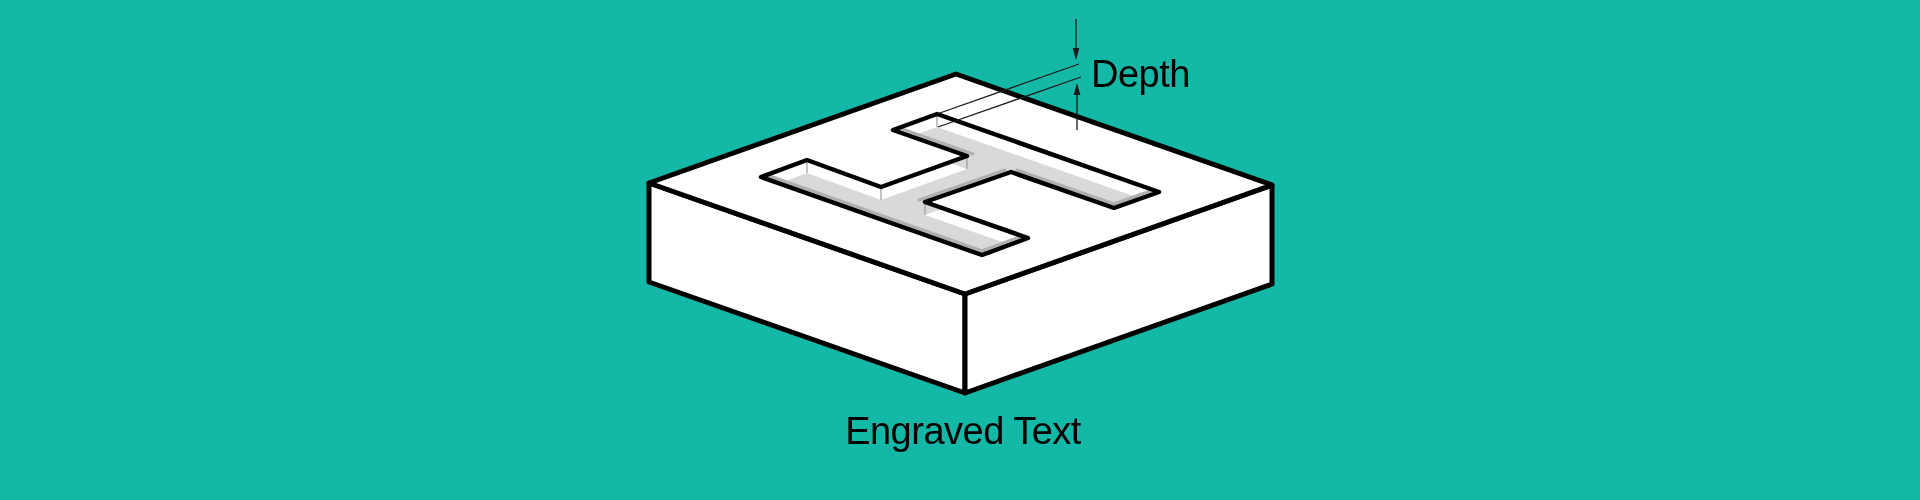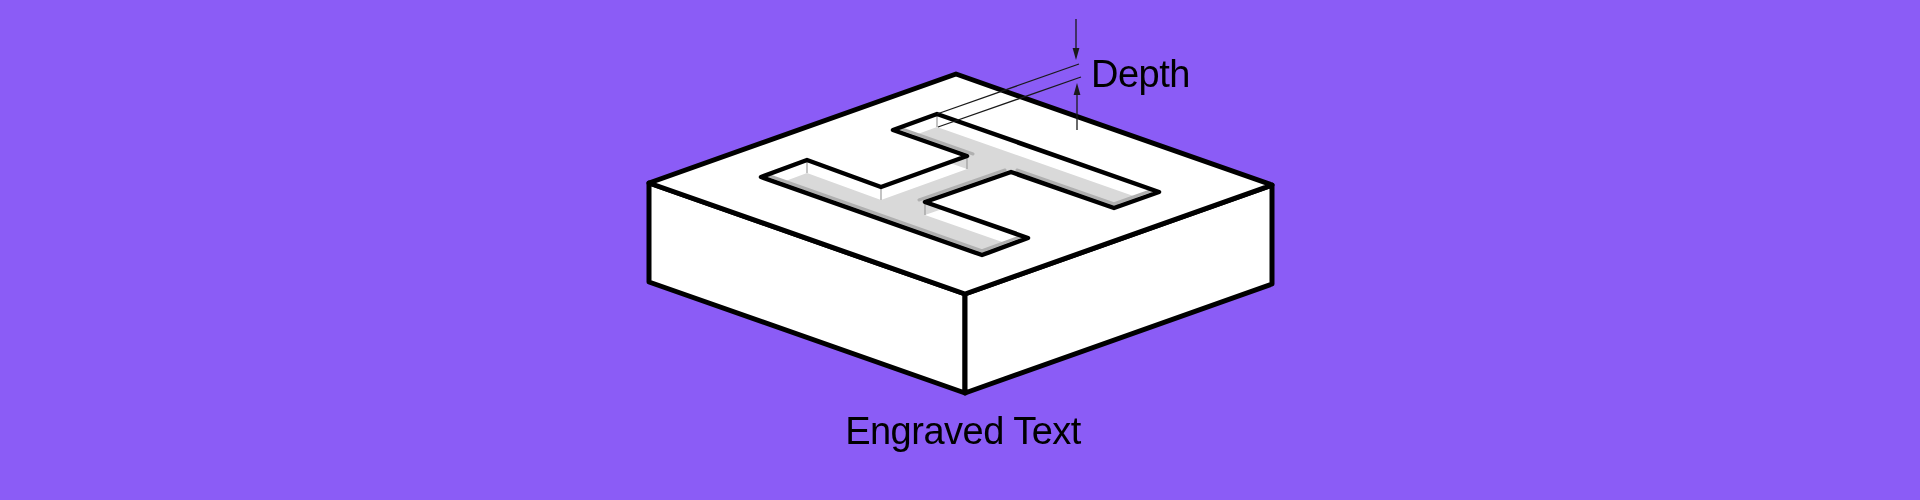--- a/index.html
+++ b/index.html
@@ -5,21 +5,21 @@
   html, body {
     margin: 0;
     padding: 0;
     background: #ffffff;
     font-family: "Liberation Sans", sans-serif;
   }
   .stage {
     position: relative;
     width: 1920px;
     height: 500px;
-    background: #8b5cf6;
+    background: #14b8a6;
     overflow: hidden;
   }
   svg text {
     font-family: "Liberation Sans", sans-serif;
     font-size: 38px;
     letter-spacing: -0.5px;
     fill: #000000;
   }
 </style>
 </head>

